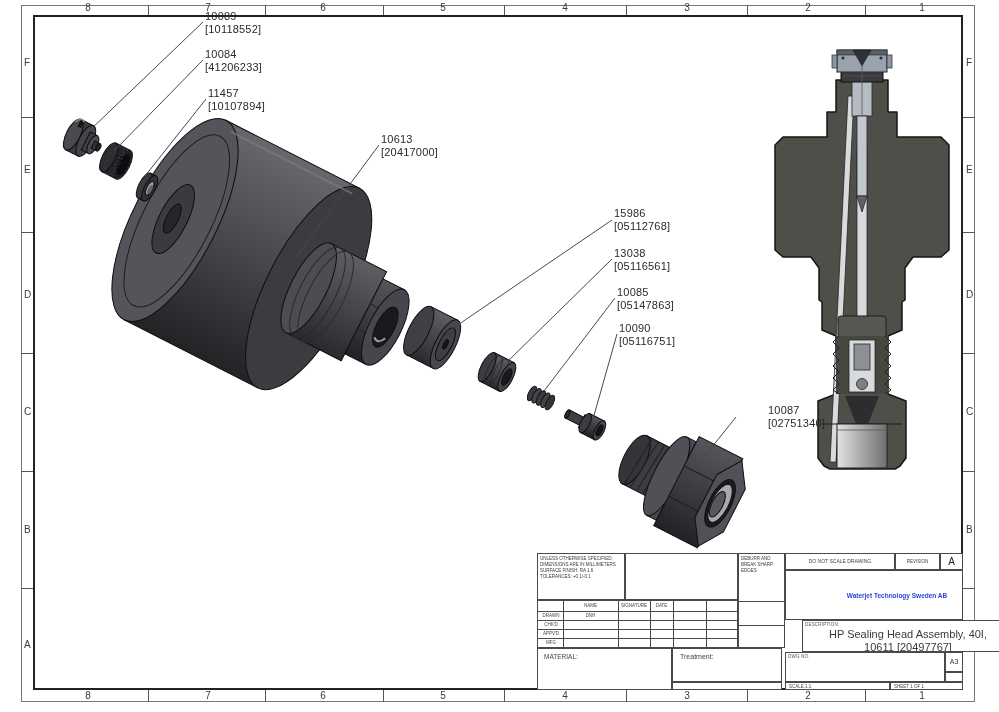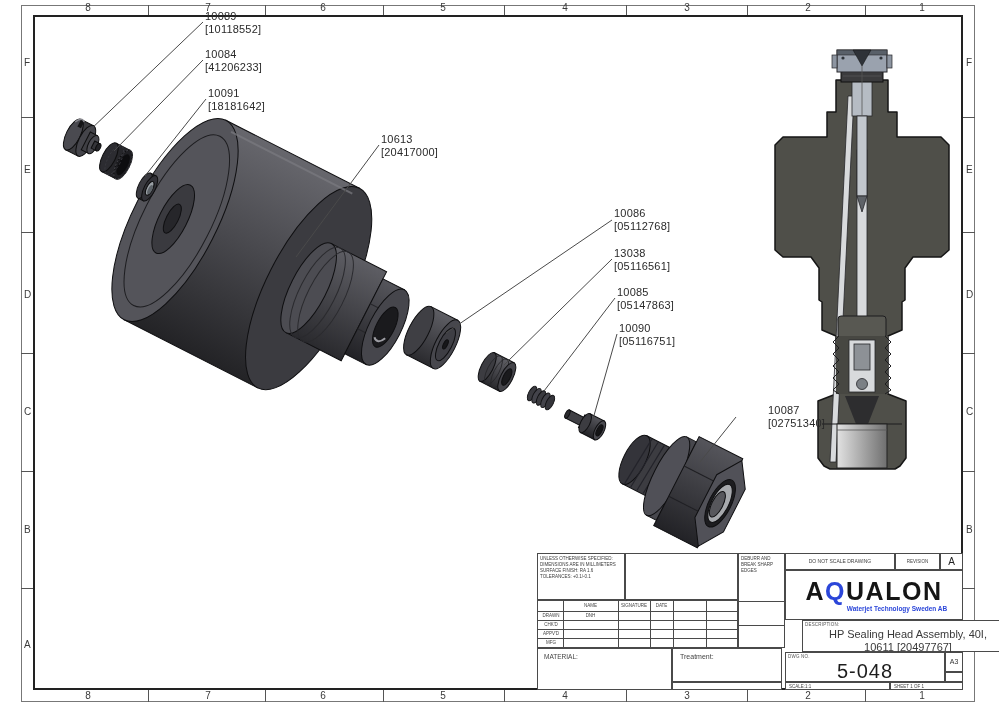--- a/index.html
+++ b/index.html
@@ -264,29 +264,29 @@
 
 <div class="part-label" style="left:205px;top:10px">
     <span>10089</span>
     <span>[10118552]</span>
   </div>
 <div class="part-label" style="left:205px;top:48px">
     <span>10084</span>
     <span>[41206233]</span>
   </div>
 <div class="part-label" style="left:208px;top:87px">
-    <span>10091</span>
-    <span>[18181642]</span>
+    <span>11457</span>
+    <span>[10107894]</span>
   </div>
 <div class="part-label" style="left:381px;top:133px">
     <span>10613</span>
     <span>[20417000]</span>
   </div>
 <div class="part-label" style="left:614px;top:207px">
-    <span>10086</span>
+    <span>15986</span>
     <span>[05112768]</span>
   </div>
 <div class="part-label" style="left:614px;top:247px">
     <span>13038</span>
     <span>[05116561]</span>
   </div>
 <div class="part-label" style="left:617px;top:286px">
     <span>10085</span>
     <span>[05147863]</span>
   </div>
@@ -341,31 +341,29 @@
   <div class="tb" style="left:135px;top:95px;width:110px;height:34px">
     <div style="position:absolute;left:7px;top:4px;font-size:7px;color:#444">Treatment:</div>
   </div>
   <div class="tb" style="left:135px;top:129px;width:110px;height:8px"></div>
 
   <div class="tb" style="left:248px;top:0;width:110px;height:17px;text-align:center;font-size:5px;line-height:15px;color:#444">DO NOT SCALE DRAWING</div>
   <div class="tb" style="left:358px;top:0;width:45px;height:17px;text-align:center;font-size:4.5px;line-height:15px;color:#444">REVISION</div>
   <div class="tb" style="left:403px;top:0;width:23px;height:17px;text-align:center;font-size:10px;line-height:15px;color:#222">A</div>
 
   <div class="tb" style="left:248px;top:17px;width:178px;height:50px;display:flex;flex-direction:column;justify-content:center;align-items:center">
-    <div class="logo-main"><span>A</span><span class="accent" style="color: rgb(43, 70, 217);">Q</span><span>UALON</span></div>
     <div class="logo-tag accent" style="color: rgb(43, 70, 217);">Waterjet Technology Sweden AB</div>
   </div>
 
   <div class="tb" style="left:265px;top:67px;width:212px;height:32px">
     <div class="lbl">DESCRIPTION:</div>
     <div class="desc-text">HP Sealing Head Assembly, 40I,</div>
     <div class="desc-text" style="margin-top:0">10611 [20497767]</div>
   </div>
 
   <div class="tb" style="left:248px;top:99px;width:160px;height:30px">
     <div class="lbl">DWG NO.</div>
-    <div class="dwg-val">5-048</div>
   </div>
   <div class="tb" style="left:408px;top:99px;width:18px;height:20px;text-align:center;font-size:7px;line-height:18px;color:#333">A3</div>
   <div class="tb" style="left:408px;top:119px;width:18px;height:10px"></div>
   <div class="tb" style="left:248px;top:129px;width:105px;height:8px;font-size:4.5px;line-height:7px;padding-left:3px;color:#444">SCALE:1:1</div>
   <div class="tb" style="left:353px;top:129px;width:73px;height:8px;font-size:4.5px;line-height:7px;padding-left:3px;color:#444">SHEET 1 OF 1</div>
 </div>
 
 </body></html>

